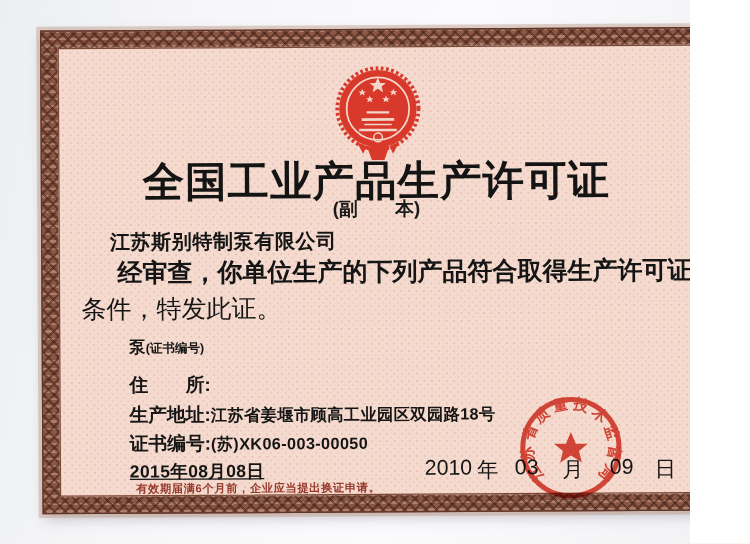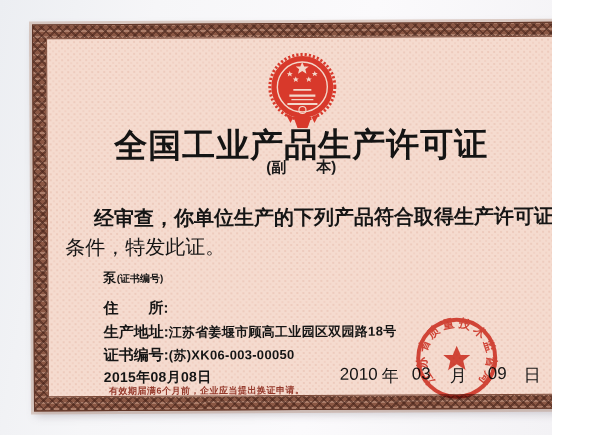--- a/index.html
+++ b/index.html
@@ -44,21 +44,21 @@
     font-size:15px;font-weight:bold;color:#1a1a1a;
   }
   .company{position:absolute;left:40px;top:145px;font-size:16px;font-weight:bold;letter-spacing:0.5px;}
   .stmt1{position:absolute;left:46px;top:166px;font-size:20px;font-weight:bold;white-space:nowrap;}
   .stmt2{position:absolute;left:17px;top:195px;font-size:20px;font-weight:normal;white-space:nowrap;}
   .field{position:absolute;left:55px;display:flex;align-items:baseline;white-space:nowrap;}
   .flabel{font-size:15px;font-weight:bold;width:65px;flex:0 0 65px;}
   .fvalue{font-size:13px;font-weight:bold;letter-spacing:0.3px;}
   .fnote{font-size:10px;font-weight:bold;}
   .row0{top:230px}.row1{top:260px}.row2{top:284px}.row3{top:307px}
-  .row4{top:330px}.row4 .fvalue{font-size:14px;}
+  .row4{top:330px}.row4 .fvalue{font-size:14px;text-decoration:underline;}
   .date{position:absolute;top:327px;font-size:17px;font-weight:normal;white-space:nowrap;}
   .d-year{left:291px}.d-ylab{left:333px}.d-month{left:363px}.d-mlab{left:401px}
   .d-day{left:439px}.d-dlab{left:475px}
   .footnote{
     position:absolute;left:60px;top:346px;font-size:9px;font-weight:bold;
     color:#95392b;letter-spacing:0.5px;white-space:nowrap;
   }
   .seal{
     position:absolute;left:348px;top:261px;width:120px;height:120px;
     opacity:0.88;mix-blend-mode:multiply;
@@ -88,20 +88,21 @@
         <rect x="24" y="46" width="22" height="1.2" fill="#f3d6c9"></rect>
         <rect x="20" y="50" width="30" height="2" fill="#f3d6c9"></rect>
         <circle cx="35" cy="57" r="3.5" fill="none" stroke="#f3d6c9" stroke-width="1.2"></circle>
         <path d="M26,64 L44,64 L40,75 L30,75 Z" fill="#d8392b"></path>
         <path d="M18,60.5 L26,64 L23,70 Z" fill="#d8392b"></path>
         <path d="M52,60.5 L44,64 L47,70 Z" fill="#d8392b"></path>
       </svg>
 
       <div class="title">全国工业产品生产许可证</div>
       <div class="subtitle">(副　　本)</div>
+      <div class="company">江苏斯别特制泵有限公司</div>
       <div class="stmt1">经审查，你单位生产的下列产品符合取得生产许可证</div>
       <div class="stmt2">条件，特发此证。</div>
 
       <div class="field row0">
         <span class="fvalue">泵</span>
         <span class="fnote">(证书编号)</span>
       </div>
       <div class="field row1">
         <span class="flabel">住　　所:</span>
       </div>

